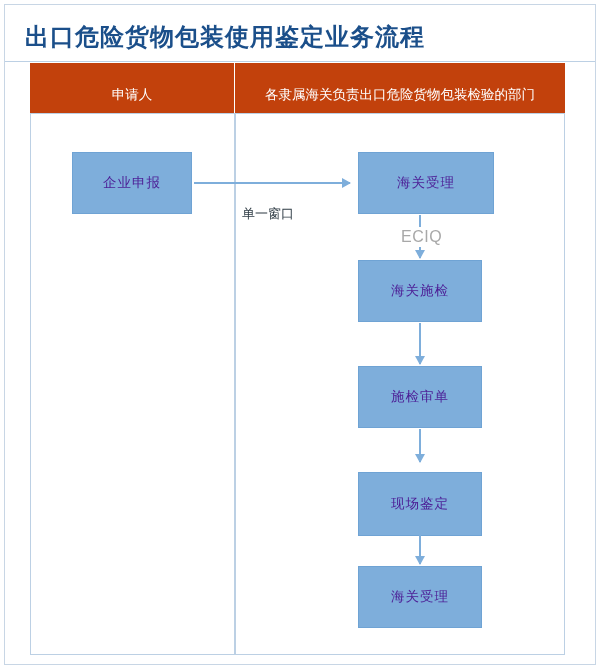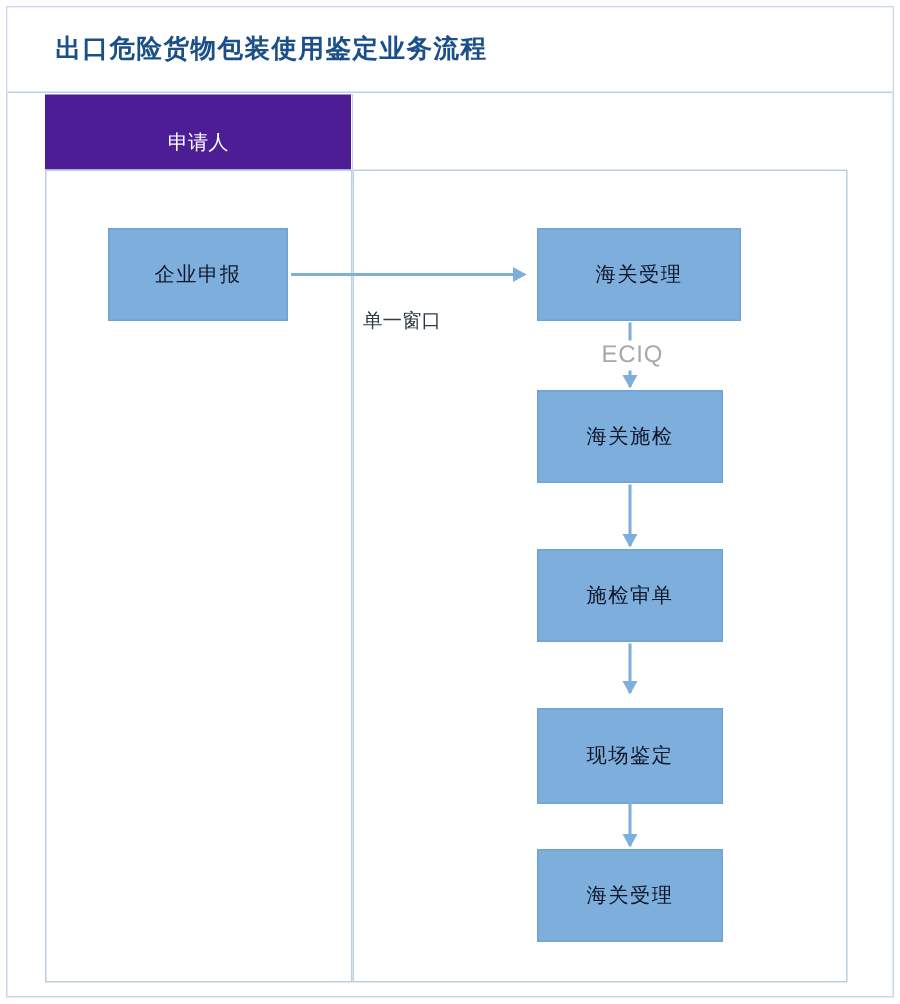--- a/index.html
+++ b/index.html
@@ -36,33 +36,32 @@
     width: 590px;
     height: 57px;
     background: #ffffff;
     border-bottom: 1px solid #bcd0e4;
     box-sizing: border-box;
   }
   .title-text {
     position: absolute;
     left: 20px;
     top: 16px;
-    font-size: 17px;
+    font-size: 24px;
     font-weight: bold;
     color: #1b4f8a;
     letter-spacing: 1px;
     white-space: nowrap;
-    margin-left: 12px;
   }
   
   .col-head {
     position: absolute;
     top: 63px;
     height: 62px;
-    background: #4c1d95;
+    background: #c2410c;
     color: #ffffff;
     box-sizing: border-box;
     display: flex;
     align-items: center;
     justify-content: center;
     text-align: center;
     font-size: 13.5px;
     line-height: 19px;
     padding: 0 8px;
   }
@@ -90,21 +89,21 @@
   }
   #body-customs {
     left: 235px;
     width: 330px;
   }
   
   .node {
     position: absolute;
     background: #7eaedb;
     border: 1px solid #6fa3d4;
-    color: #0f172a;
+    color: #4c1d95;
     font-size: 13.5px;
     display: flex;
     align-items: center;
     justify-content: center;
     text-align: center;
     box-sizing: border-box;
     letter-spacing: 1px;
   }
   #node-apply {
     left: 72px;
@@ -230,20 +229,21 @@
 
 <div id="page">
 
   <div class="frame"></div>
 
   <div class="title-band">
     <div class="title-text">出口危险货物包装使用鉴定业务流程</div>
   </div>
 
   <div class="col-head" id="head-applicant">申请人</div>
+  <div class="col-head" id="head-customs">各隶属海关负责出口危险货物包装检验的部门</div>
 
   <div class="col-body" id="body-applicant"></div>
   <div class="col-body" id="body-customs"></div>
 
   <div class="node" id="node-apply">企业申报</div>
   <div class="node" id="node-accept">海关受理</div>
   <div class="node" id="node-review">施检审单</div>
   <div class="node" id="node-inspect">海关施检</div>
   <div class="node" id="node-onsite">现场鉴定</div>
   <div class="node" id="node-cert">海关受理</div>

